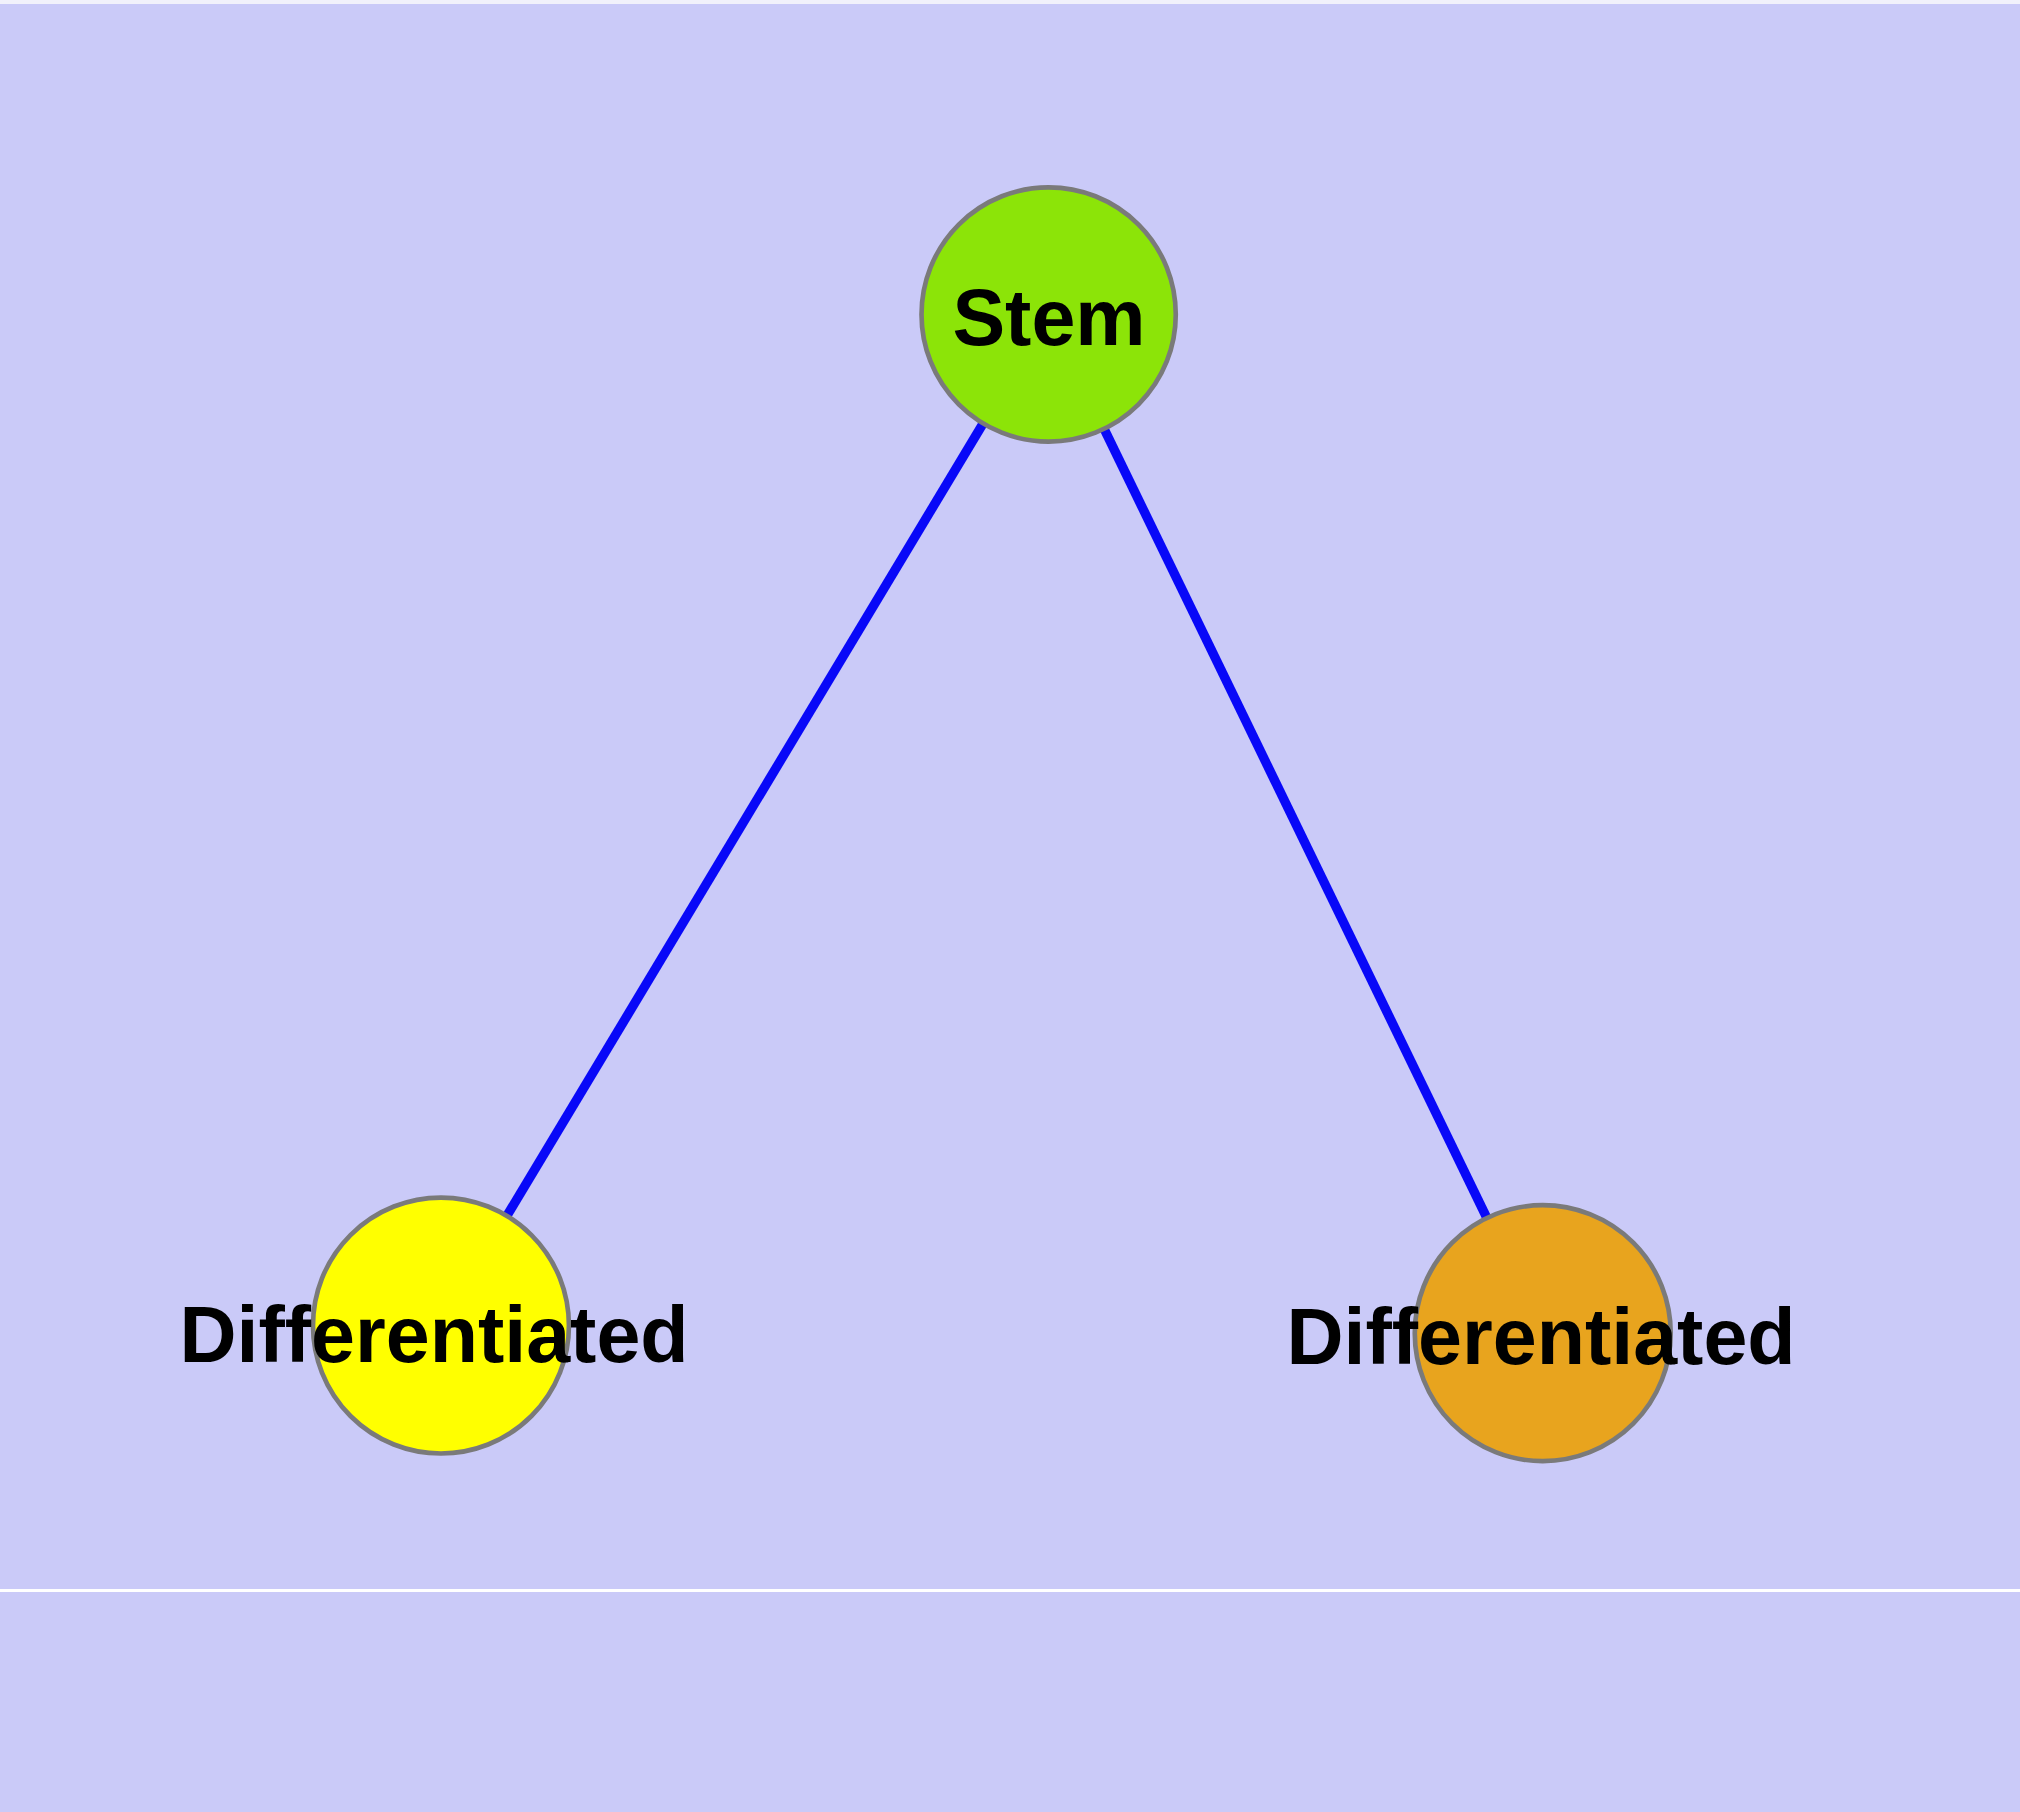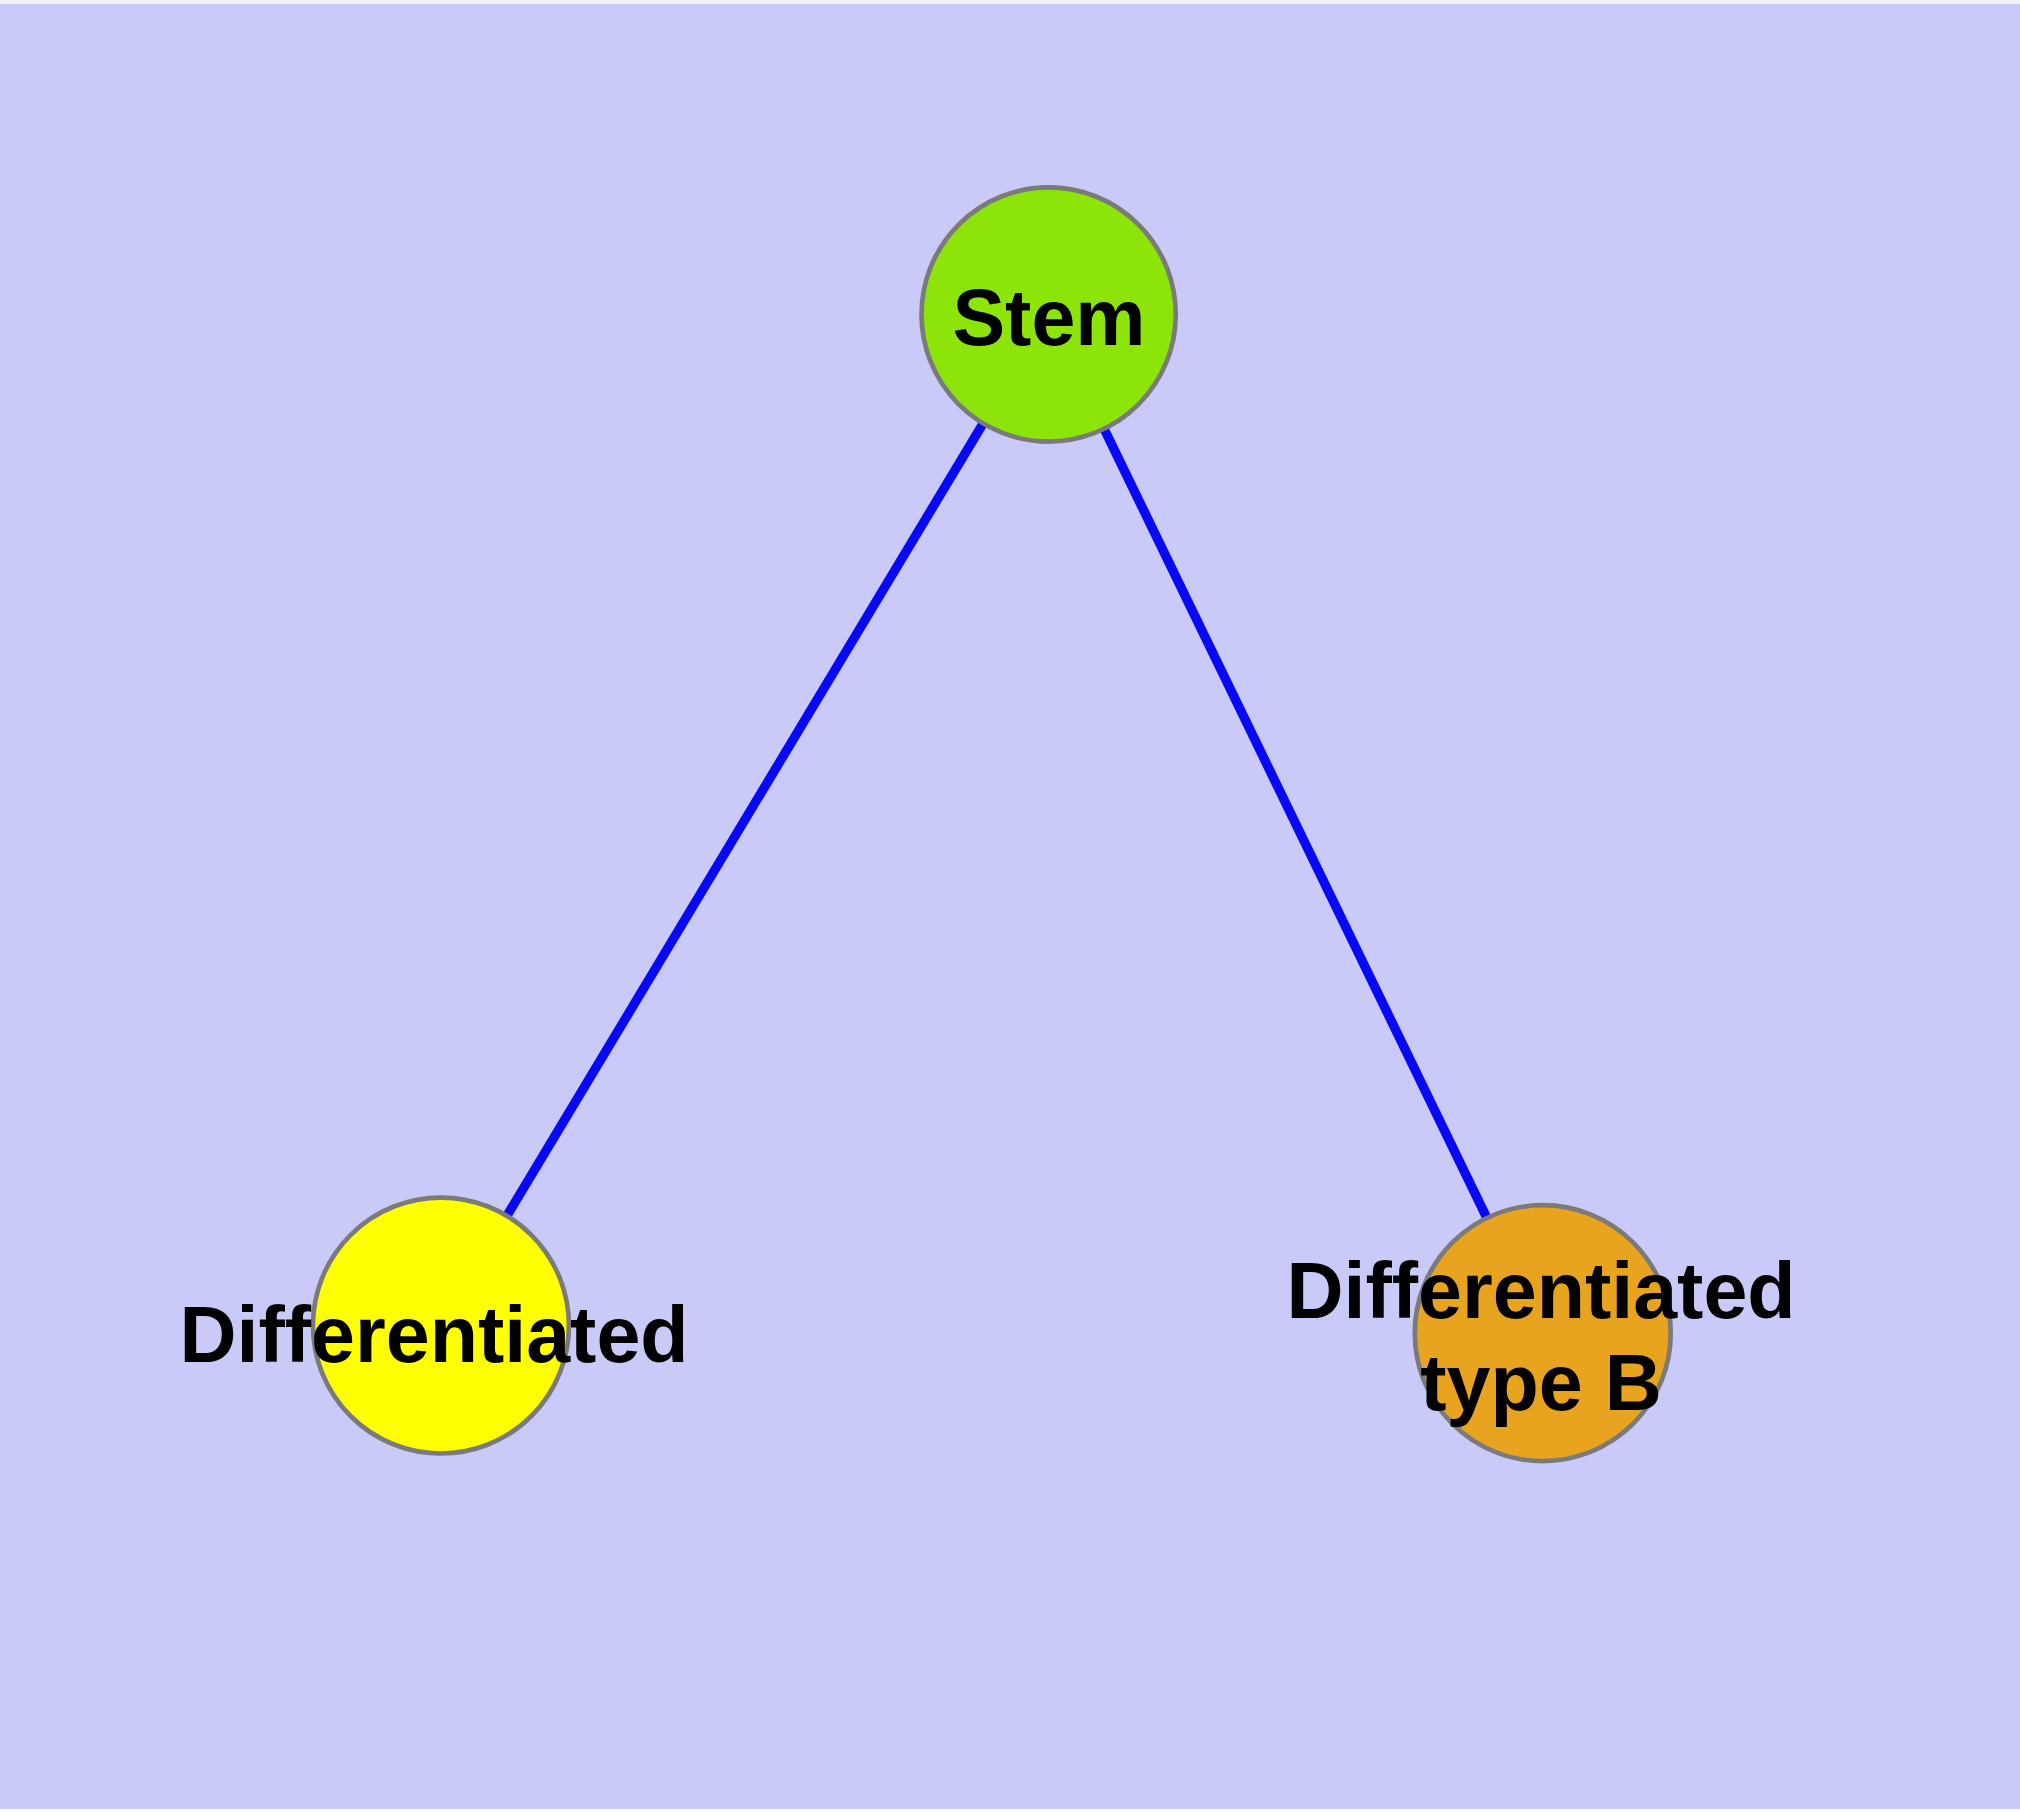--- a/index.html
+++ b/index.html
@@ -9,21 +9,21 @@
   body {
     width: 2021px;
     height: 1812px;
     overflow: hidden;
     font-family: "Liberation Sans", sans-serif;
     background: #CACAF8;
   }
   .canvas {
     position: relative;
     width: 2021px;
-    height: 1812px;
+    height: 1592px;
   }
   .canvas svg {
     position: absolute;
     left: 0;
     top: 0;
   }
   .edge {
     stroke-width: 11px;
     fill: none;
   }
@@ -80,20 +80,19 @@
   <div class="node-label" style="left:1049px; top:318px;">
     <span>Stem</span>
   </div>
 
   <div class="node-label" style="left:434px; top:1335px;">
     <span>Differentiated</span>
   </div>
 
   <div class="node-label" style="left:1541px; top:1337px;">
     <span>Differentiated</span>
-    <span>type B</span>
   </div>
 
   <div class="window-edge-top"></div>
   <div class="window-edge-bottom"></div>
 
 </div>
 
 
 </body></html>

